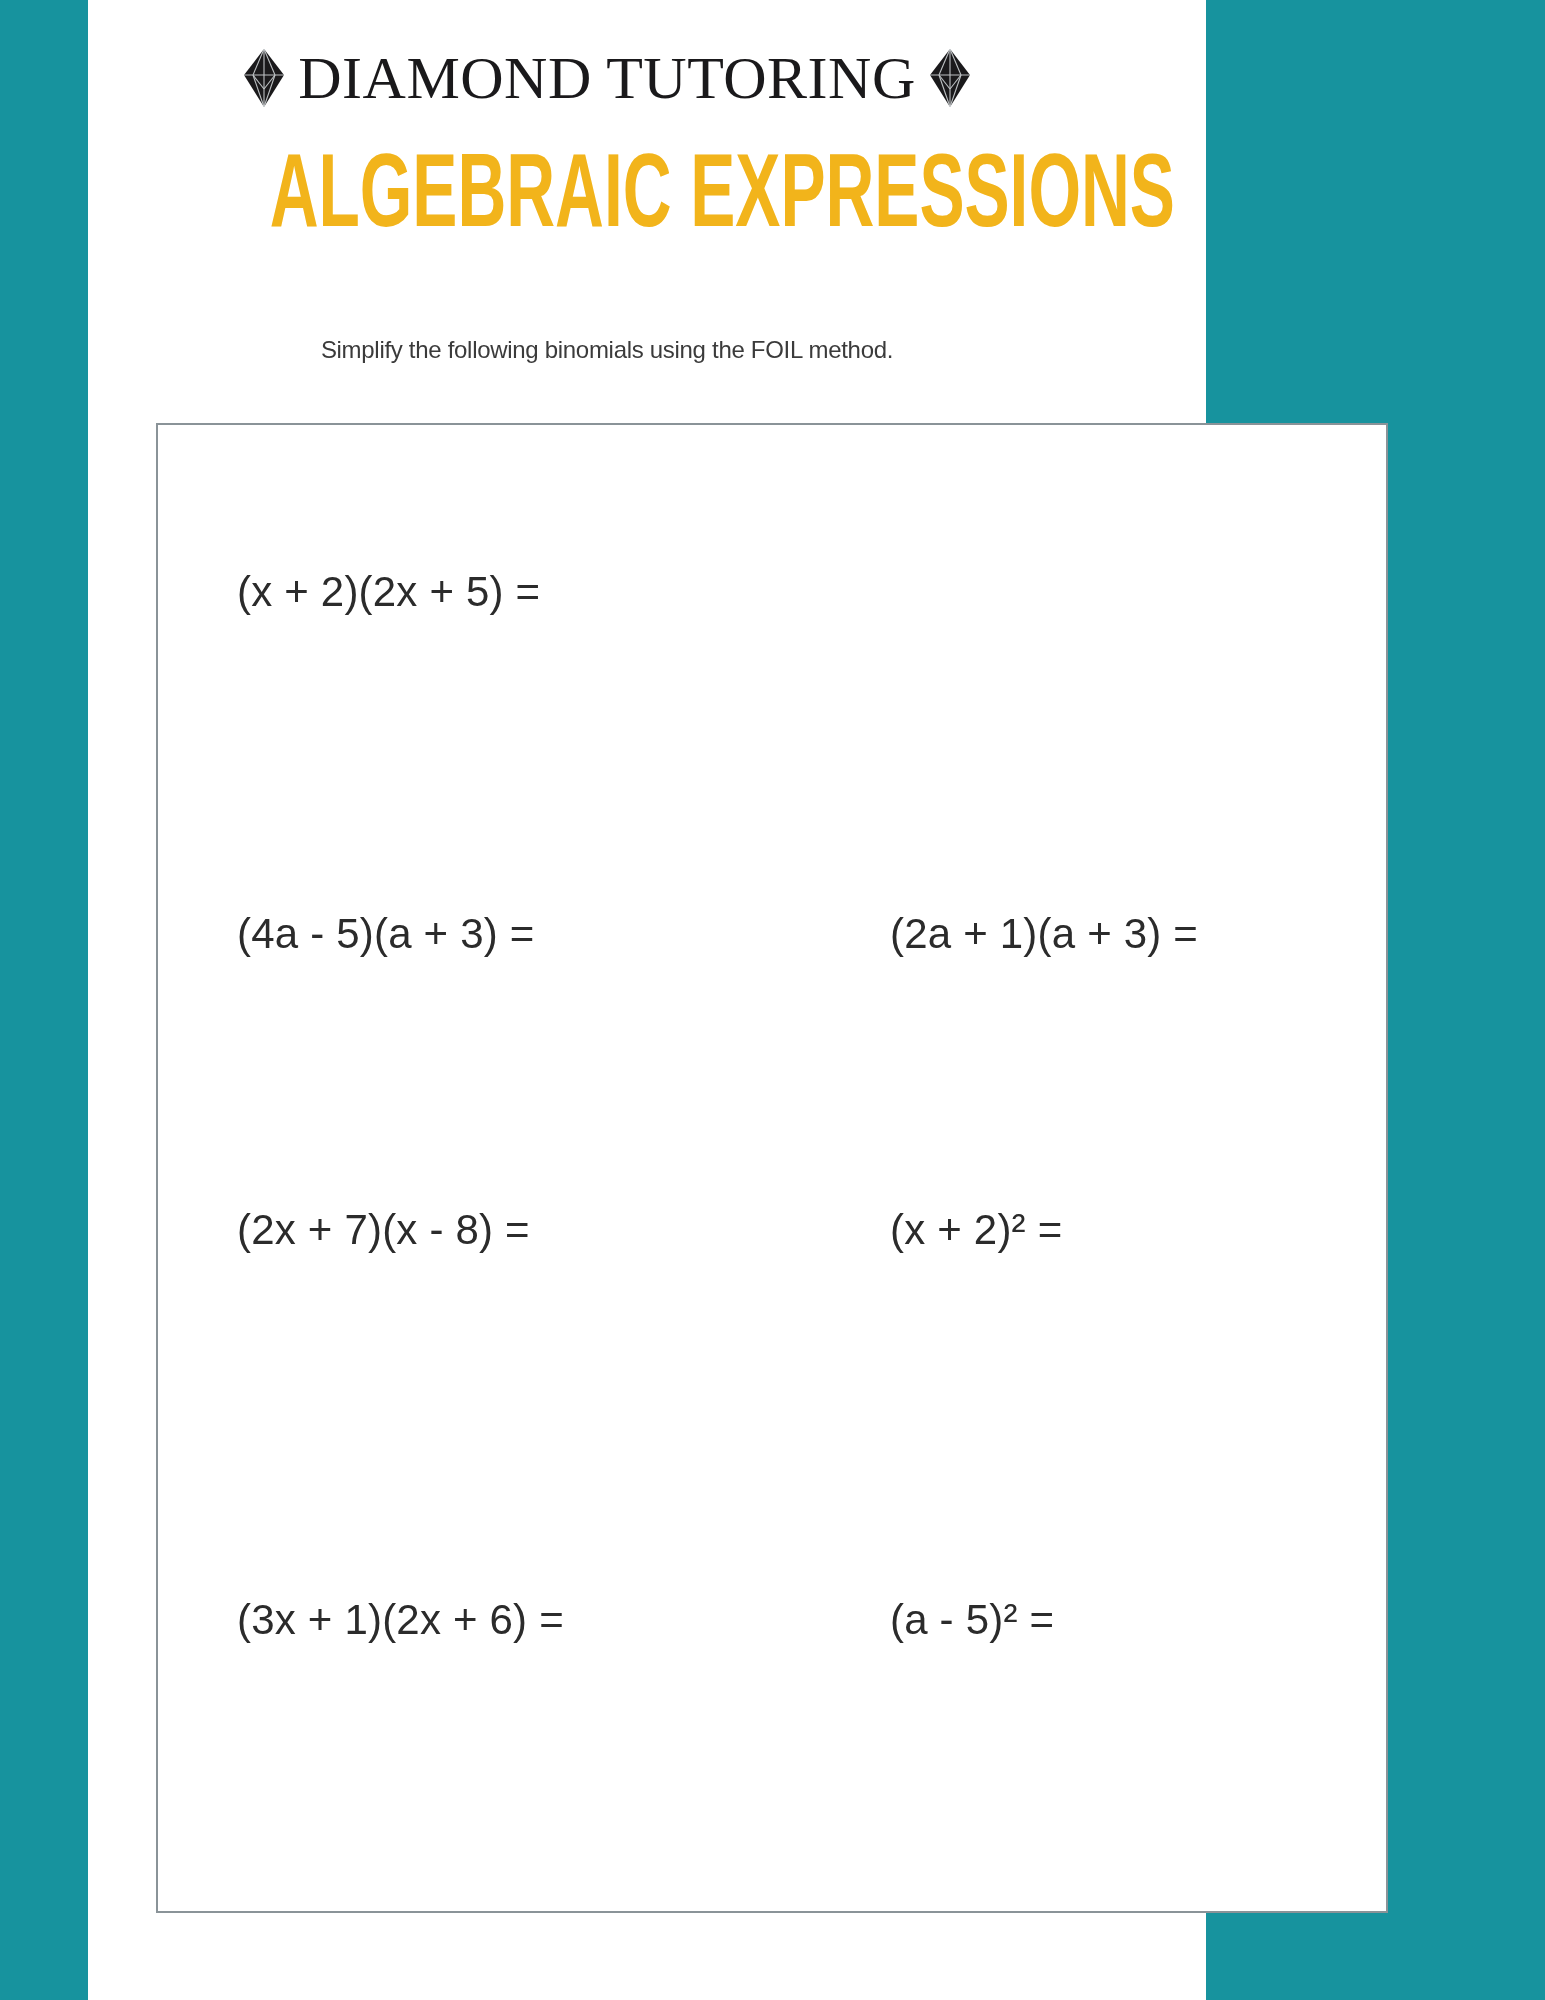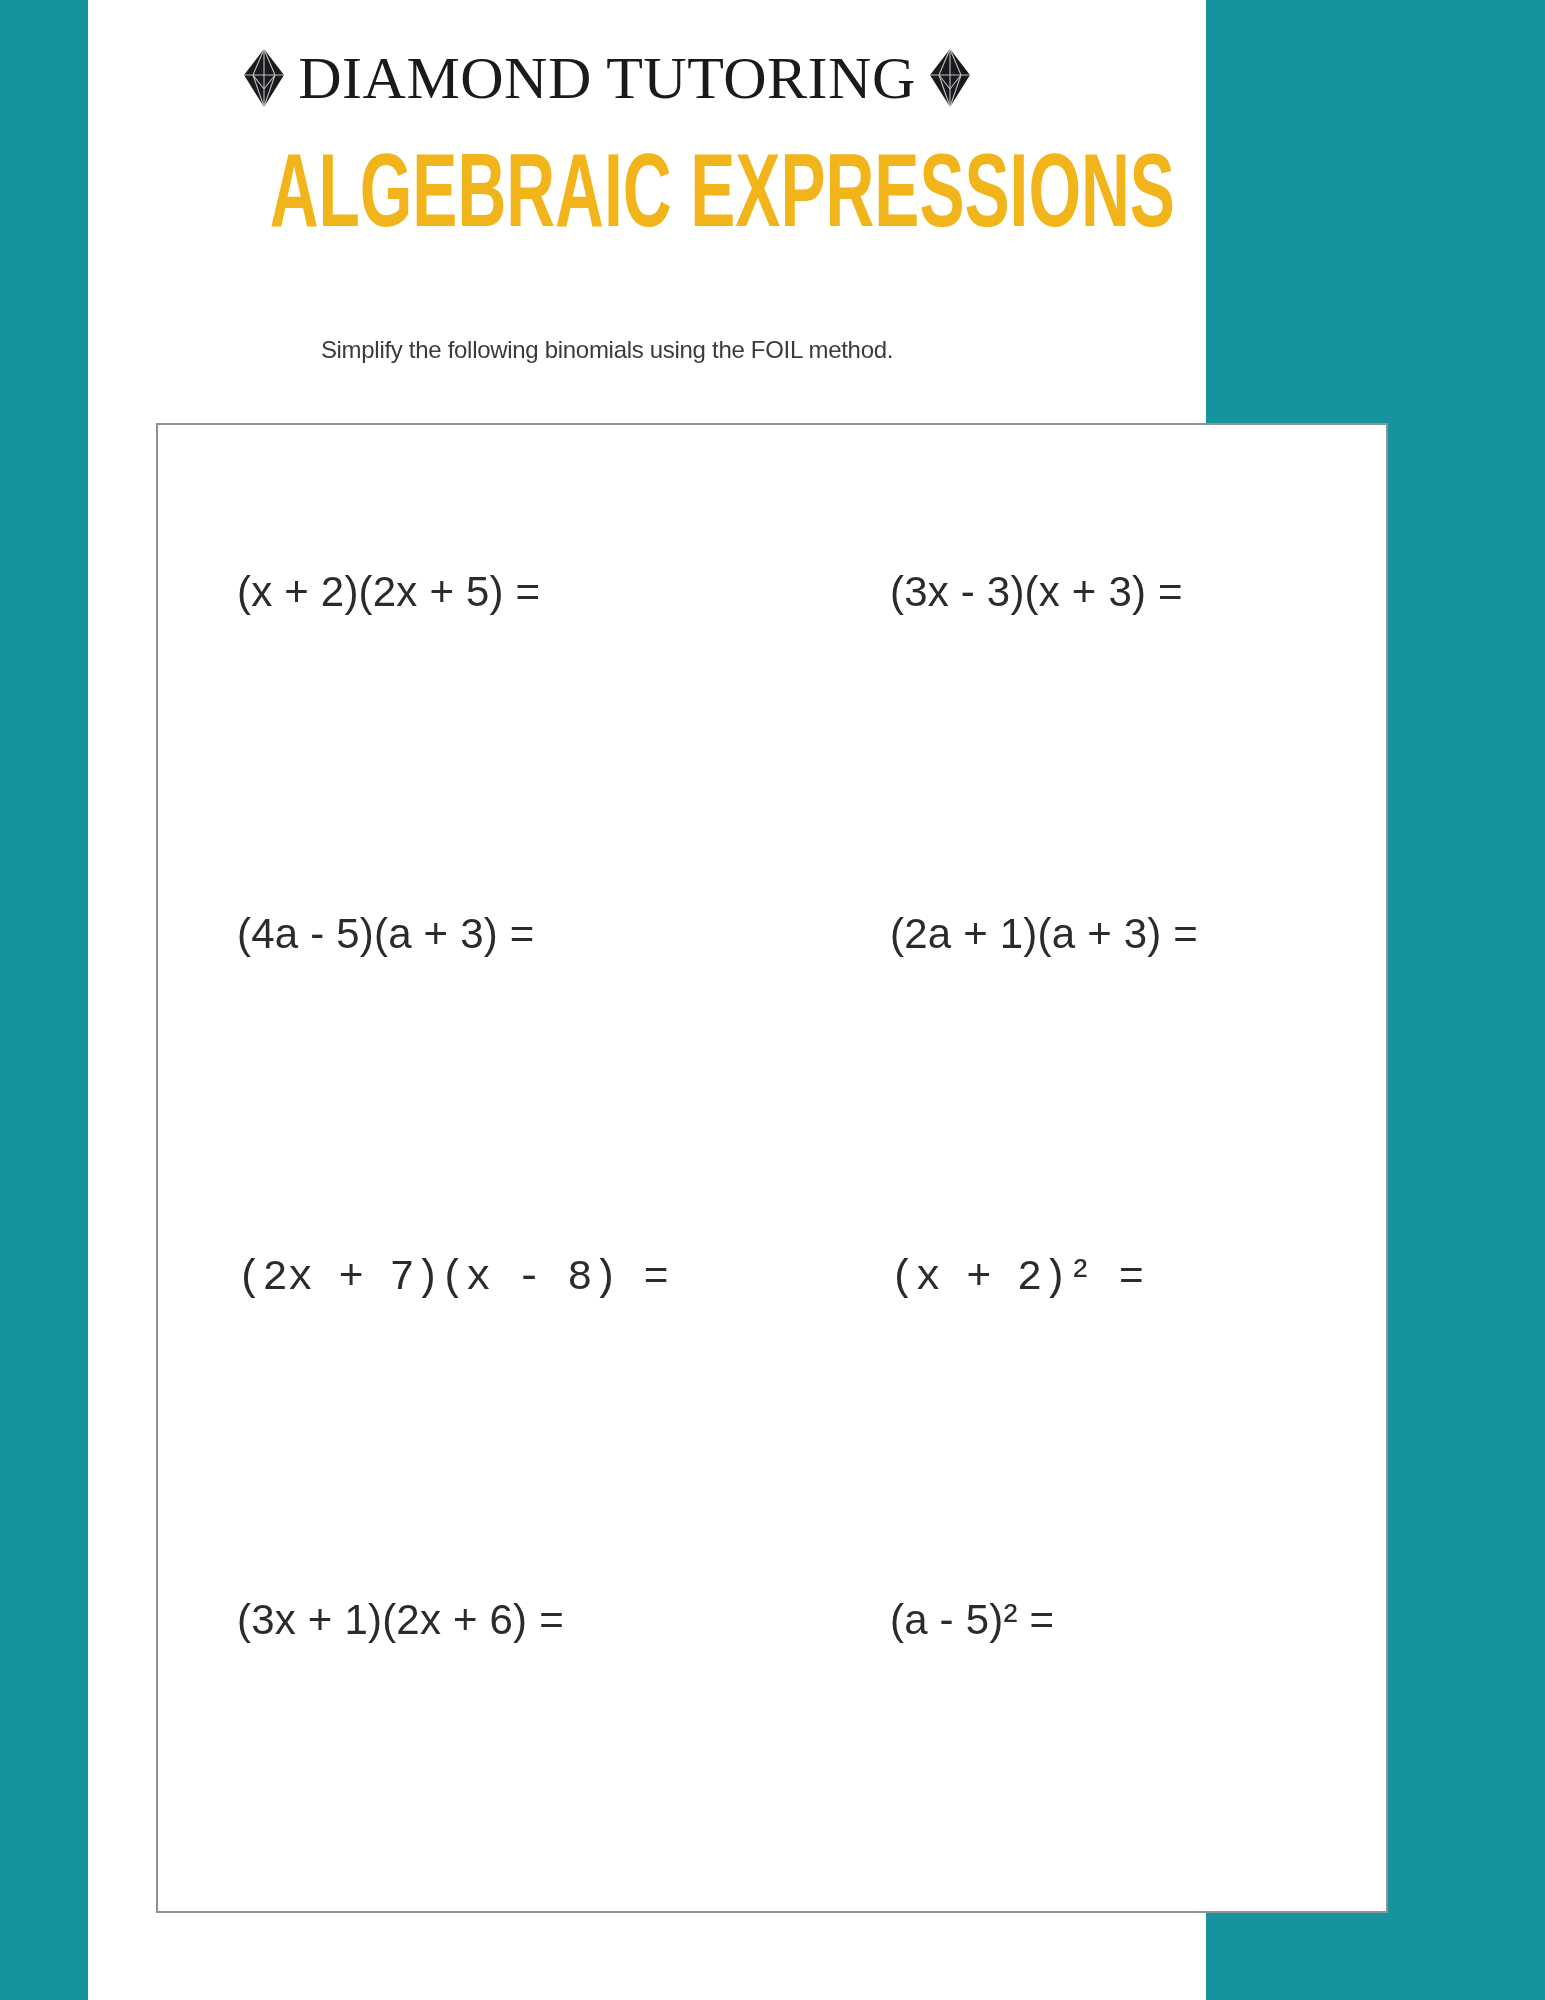--- a/index.html
+++ b/index.html
@@ -96,21 +96,21 @@
     color: #2B2B2B;
     line-height: 52px;
     white-space: nowrap;
     letter-spacing: 0.2px;
     text-align: right;
   }
   .col-left  { left: 149px; }
   .col-right { left: 802px; }
   .row-1 { top: 566px; }
   .row-2 { top: 908px; }
-  .row-3 { top: 1252px; font-family: Liberation Mono, monospace; }
+  .row-3 { top: 1204px; }
   .row-4 { top: 1594px; }
 </style>
 </head>
 <body>
 
 <div class="side-band left"></div>
 <div class="side-band right"></div>
 
 <div class="page">
 
@@ -152,21 +152,20 @@
 
     <div class="main-title">ALGEBRAIC EXPRESSIONS</div>
 
     <div class="subtitle">Simplify the following binomials using the FOIL method.</div>
 
   </div>
 
   <div class="worksheet-box"></div>
 
   <div class="problem col-left  row-1">(x + 2)(2x + 5) =</div>
-  <div class="problem col-right row-1">(3x - 3)(x + 3) =</div>
   <div class="problem col-left  row-2">(4a - 5)(a + 3) =</div>
   <div class="problem col-right row-2">(2a + 1)(a + 3) =</div>
   <div class="problem col-left  row-3">(2x + 7)(x - 8) =</div>
   <div class="problem col-right row-3">(x + 2)² =</div>
   <div class="problem col-left  row-4">(3x + 1)(2x + 6) =</div>
   <div class="problem col-right row-4">(a - 5)² =</div>
 
 </div>
 
 </body></html>

